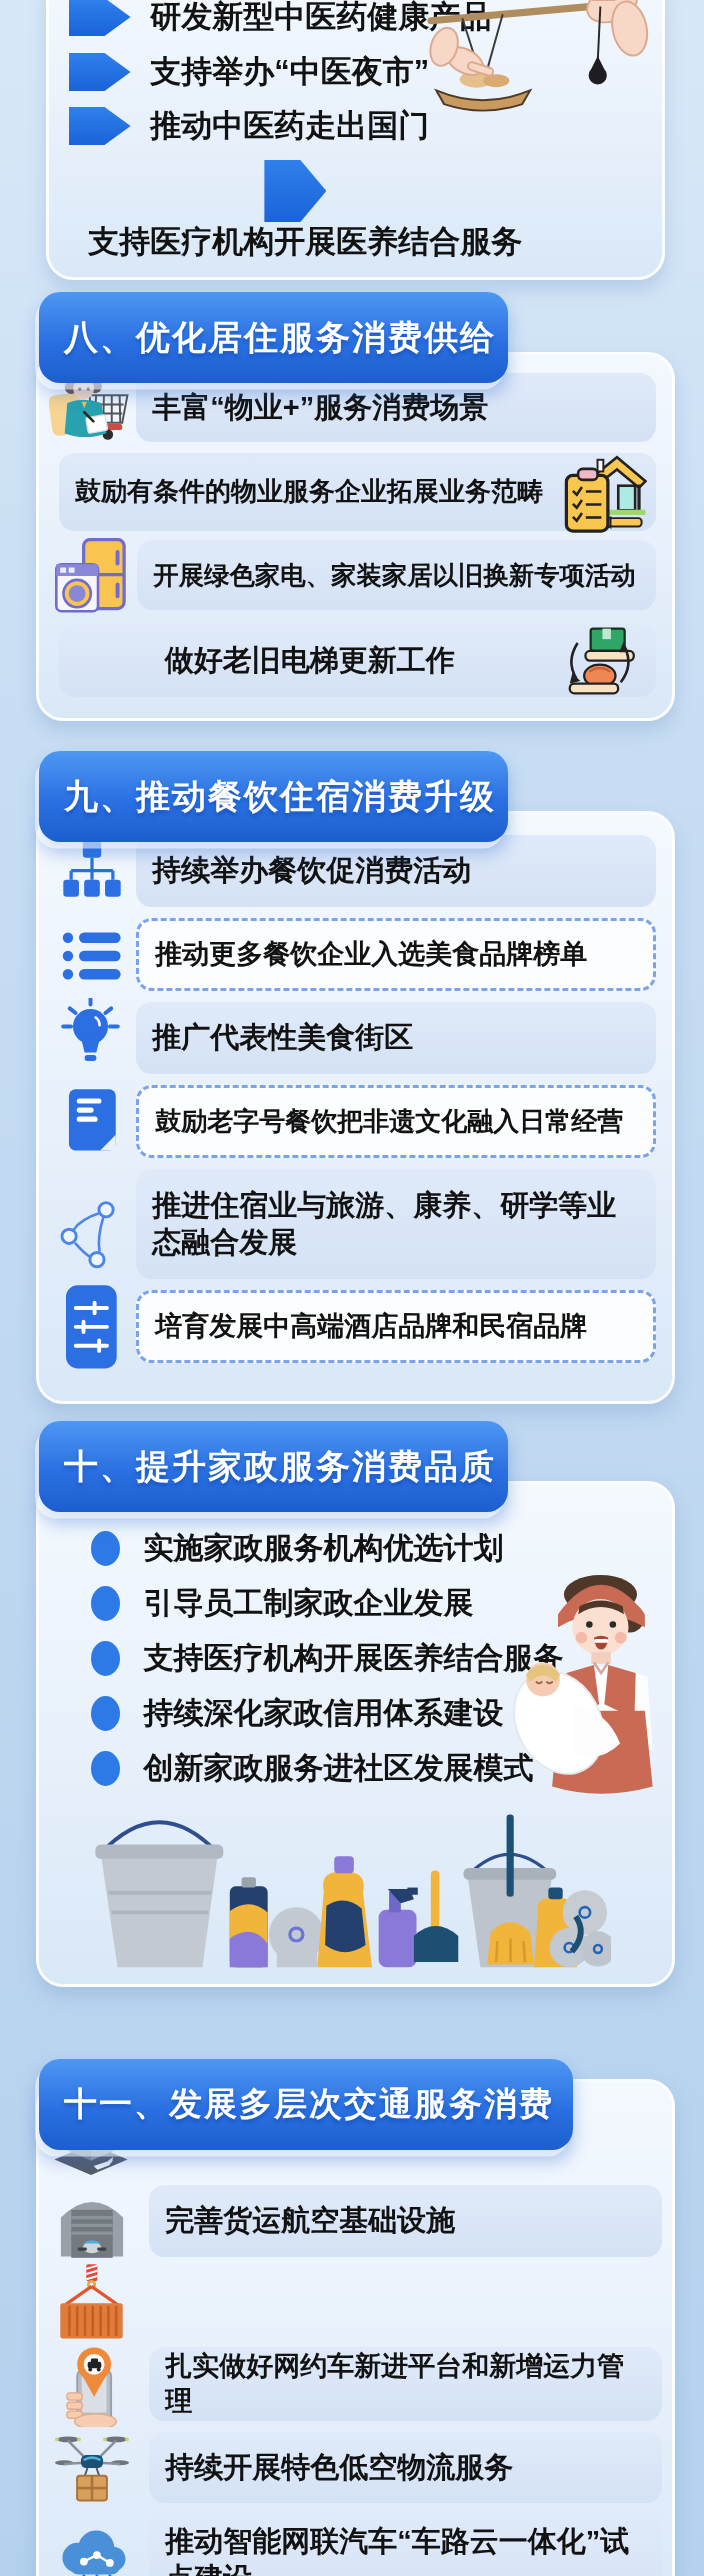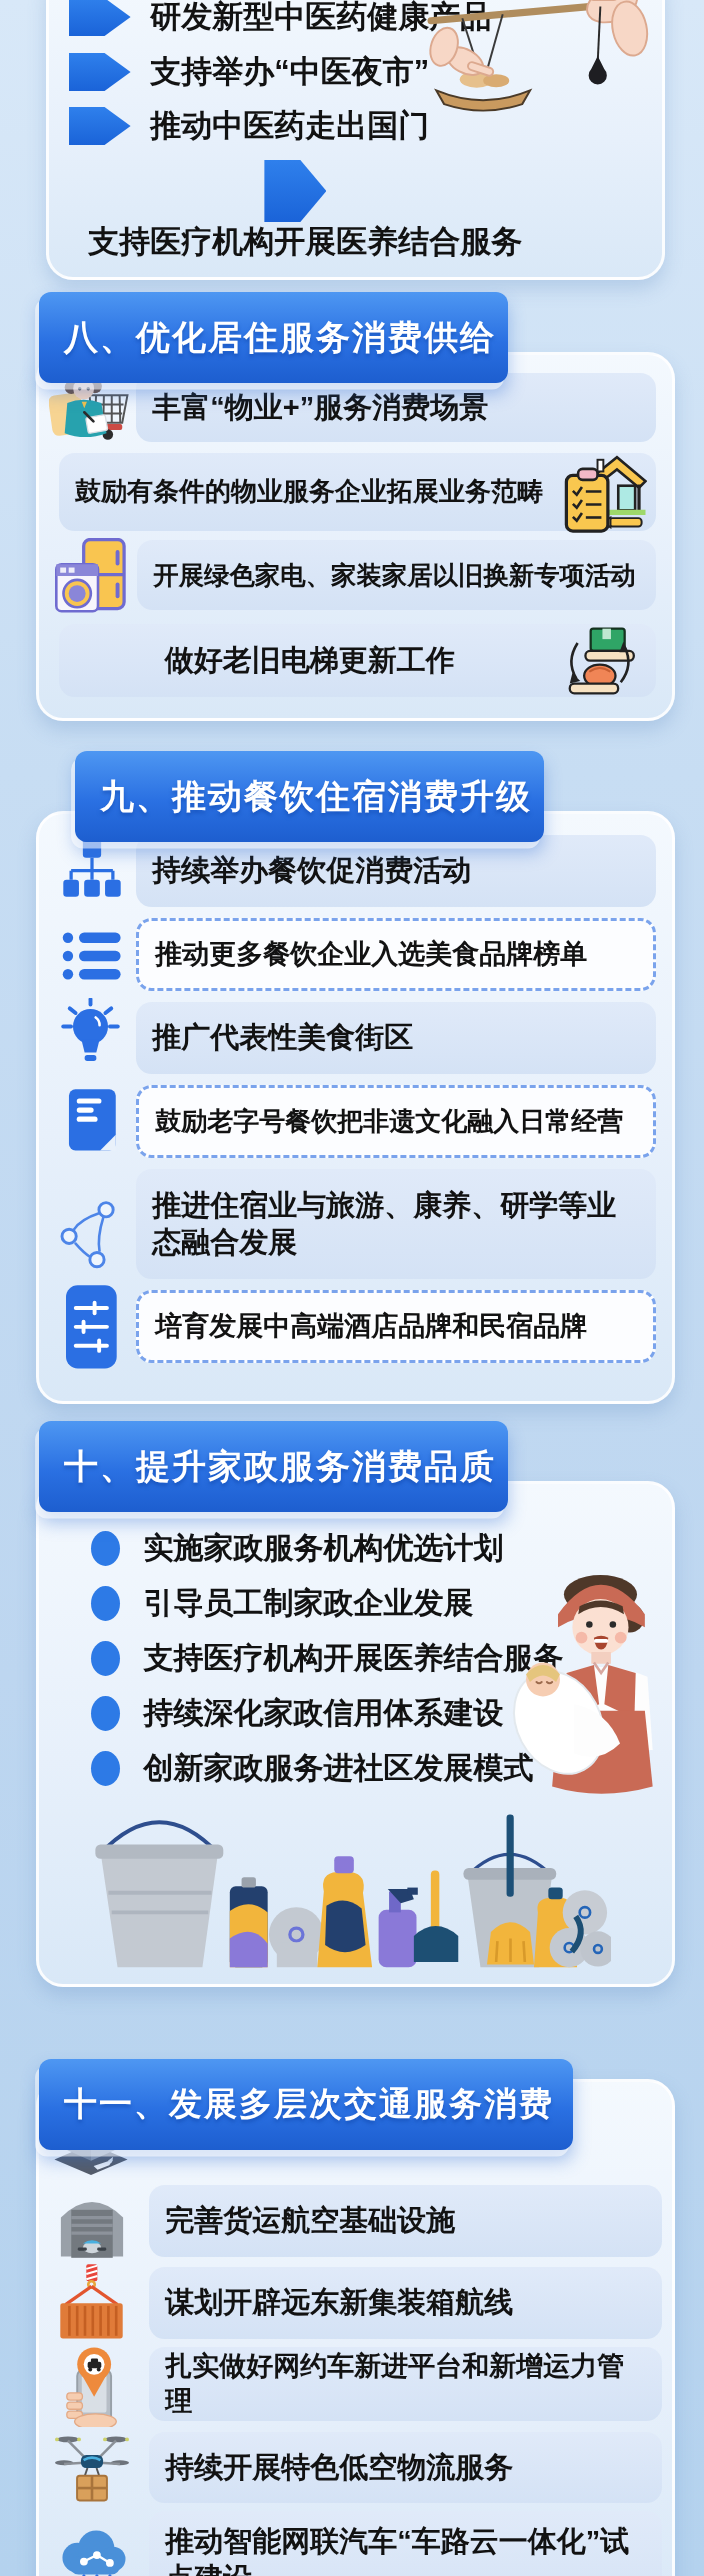--- a/index.html
+++ b/index.html
@@ -11,21 +11,21 @@
   
   .card{
     position:absolute;border-radius:27px;
     background:linear-gradient(180deg,#f4f9fe 0%,#e7f0fb 55%,#d9e8f7 100%);
     border:3.9px solid rgba(255,255,255,.85);
     box-shadow:0 9px 18px rgba(110,150,200,.30);
     overflow:hidden;z-index:1;
   }
   
   .sec-header{
-    position:absolute;z-index:5;border-radius:12px;
+    position:absolute;z-index:5;border-radius:21px;
     background:linear-gradient(180deg,#4e97f2 0%,#2a70e2 55%,#1d5ecf 100%);
     display:flex;align-items:center;padding:0 0 0 25px;
     box-shadow:-3.9px 6.5px 0 rgba(255,255,255,.55),0 10.4px 17px rgba(50,110,210,.38);
   }
   .sec-header .t{
     font-size:34px;font-weight:900;color:#ffffff;letter-spacing:2px;
     text-shadow:0 2.6px 3.9px rgba(15,70,170,.55);white-space:nowrap;
   }
   .sec-header.wide .t{font-size:33px;}
   
@@ -185,21 +185,21 @@
     <ellipse cx="64" cy="76" rx="24" ry="17" fill="#f08556" stroke="#222" stroke-width="3.5"></ellipse>
     <path d="M48,70 Q64,58 80,70" fill="none" stroke="#c85f32" stroke-width="3"></path>
     <rect x="18" y="88" width="74" height="15" rx="7" fill="#f7e2c2" stroke="#222" stroke-width="3.5"></rect>
     <path d="M30,26 Q12,54 28,80" fill="none" stroke="#222" stroke-width="4"></path>
     <polygon points="22,72 34,84 18,88" fill="#222"></polygon>
     <path d="M96,86 Q116,60 102,32" fill="none" stroke="#222" stroke-width="4"></path>
     <polygon points="108,40 100,24 94,40" fill="#222"></polygon>
   </svg>
 </div>
 
-<div class="sec-header" style="left:39px;top:751px;width:444px;height:91px;margin-left:36px;">
+<div class="sec-header" style="left:39px;top:751px;width:444px;height:91px;">
   <div class="t">九、推动餐饮住宿消费升级</div>
 </div>
 <div class="card" style="left:36px;top:811px;width:633px;height:587px;">
   <svg class="icon" style="left:23px;top:23.5px;" width="60" height="68" viewBox="0 0 92 104">
     <rect x="32" y="0" width="28" height="30" rx="5" fill="#2b6fe3"></rect>
     <g stroke="#2b6fe3" stroke-width="5" fill="none">
       <line x1="46" y1="30" x2="46" y2="50"></line>
         <line x1="14" y1="50" x2="78" y2="50"></line>
       <line x1="14" y1="50" x2="14" y2="64"></line>
         <line x1="46" y1="50" x2="46" y2="64"></line>
@@ -423,23 +423,20 @@
     <g stroke="#c45f22" stroke-width="4">
       <line x1="22" y1="66" x2="22" y2="112"></line>
         <line x1="34" y1="66" x2="34" y2="112"></line>
         <line x1="46" y1="66" x2="46" y2="112"></line>
       <line x1="58" y1="66" x2="58" y2="112"></line>
         <line x1="70" y1="66" x2="70" y2="112"></line>
         <line x1="82" y1="66" x2="82" y2="112"></line>
         <line x1="94" y1="66" x2="94" y2="112"></line>
     </g>
   </svg>
-  <div class="row-box" style="left:110px;top:185px;width:513px;height:72px;">
-    <div class="box-text">谋划开辟远东新集装箱航线</div>
-  </div>
   <svg class="icon" style="left:19.6px;top:260px;" width="69" height="85" viewBox="0 0 106 130">
     <rect x="28" y="42" width="52" height="84" rx="10" fill="#b7bec6" stroke="#98a0a8" stroke-width="3"></rect>
     <rect x="35" y="50" width="38" height="58" rx="4" fill="#d9dfe5"></rect>
     <circle cx="54" cy="34" r="26" fill="#ee8a3c"></circle>
     <polygon points="36,52 72,52 54,84" fill="#ee8a3c"></polygon>
     <circle cx="54" cy="34" r="16" fill="#fff"></circle>
     <rect x="49" y="25" width="11" height="7" rx="2" fill="#222"></rect>
     <rect x="44" y="30" width="21" height="10" rx="3" fill="#222"></rect>
     <circle cx="48" cy="42" r="3" fill="#222"></circle>
       <circle cx="61" cy="42" r="3" fill="#222"></circle>

